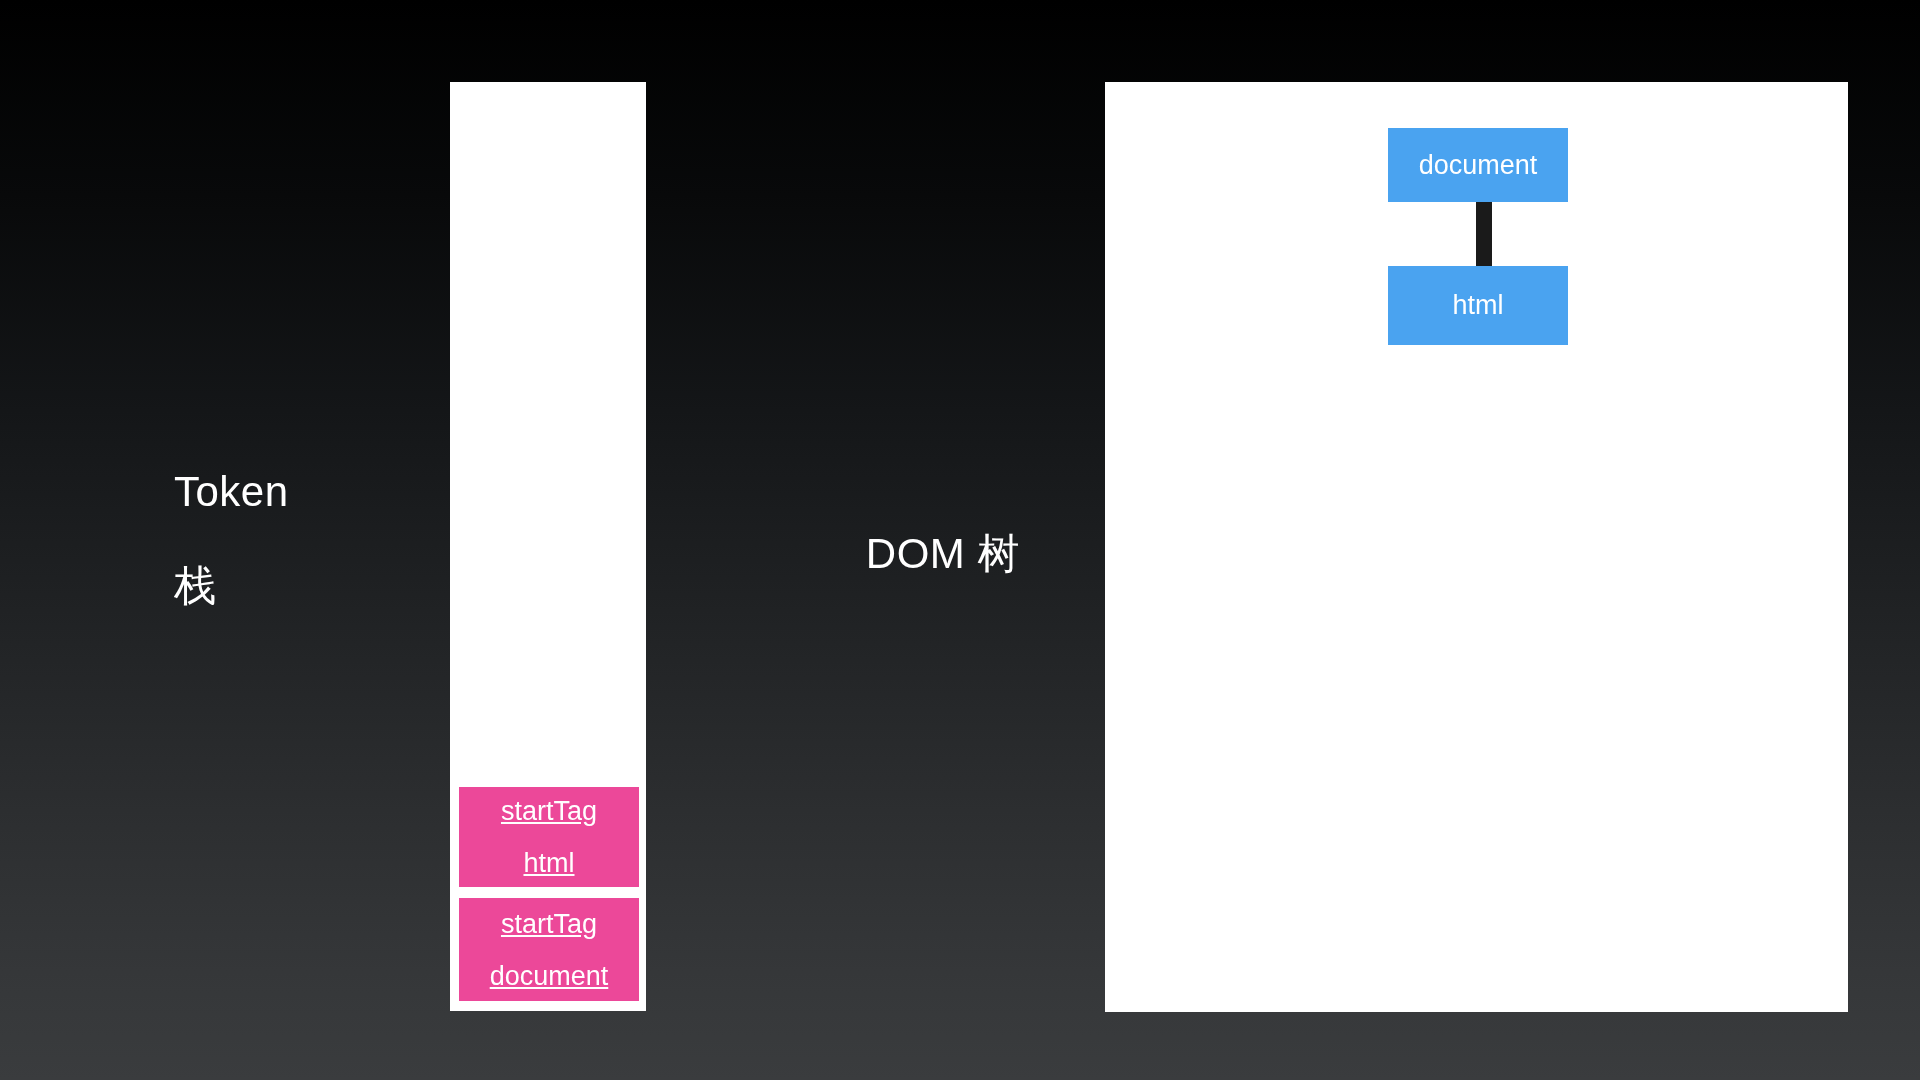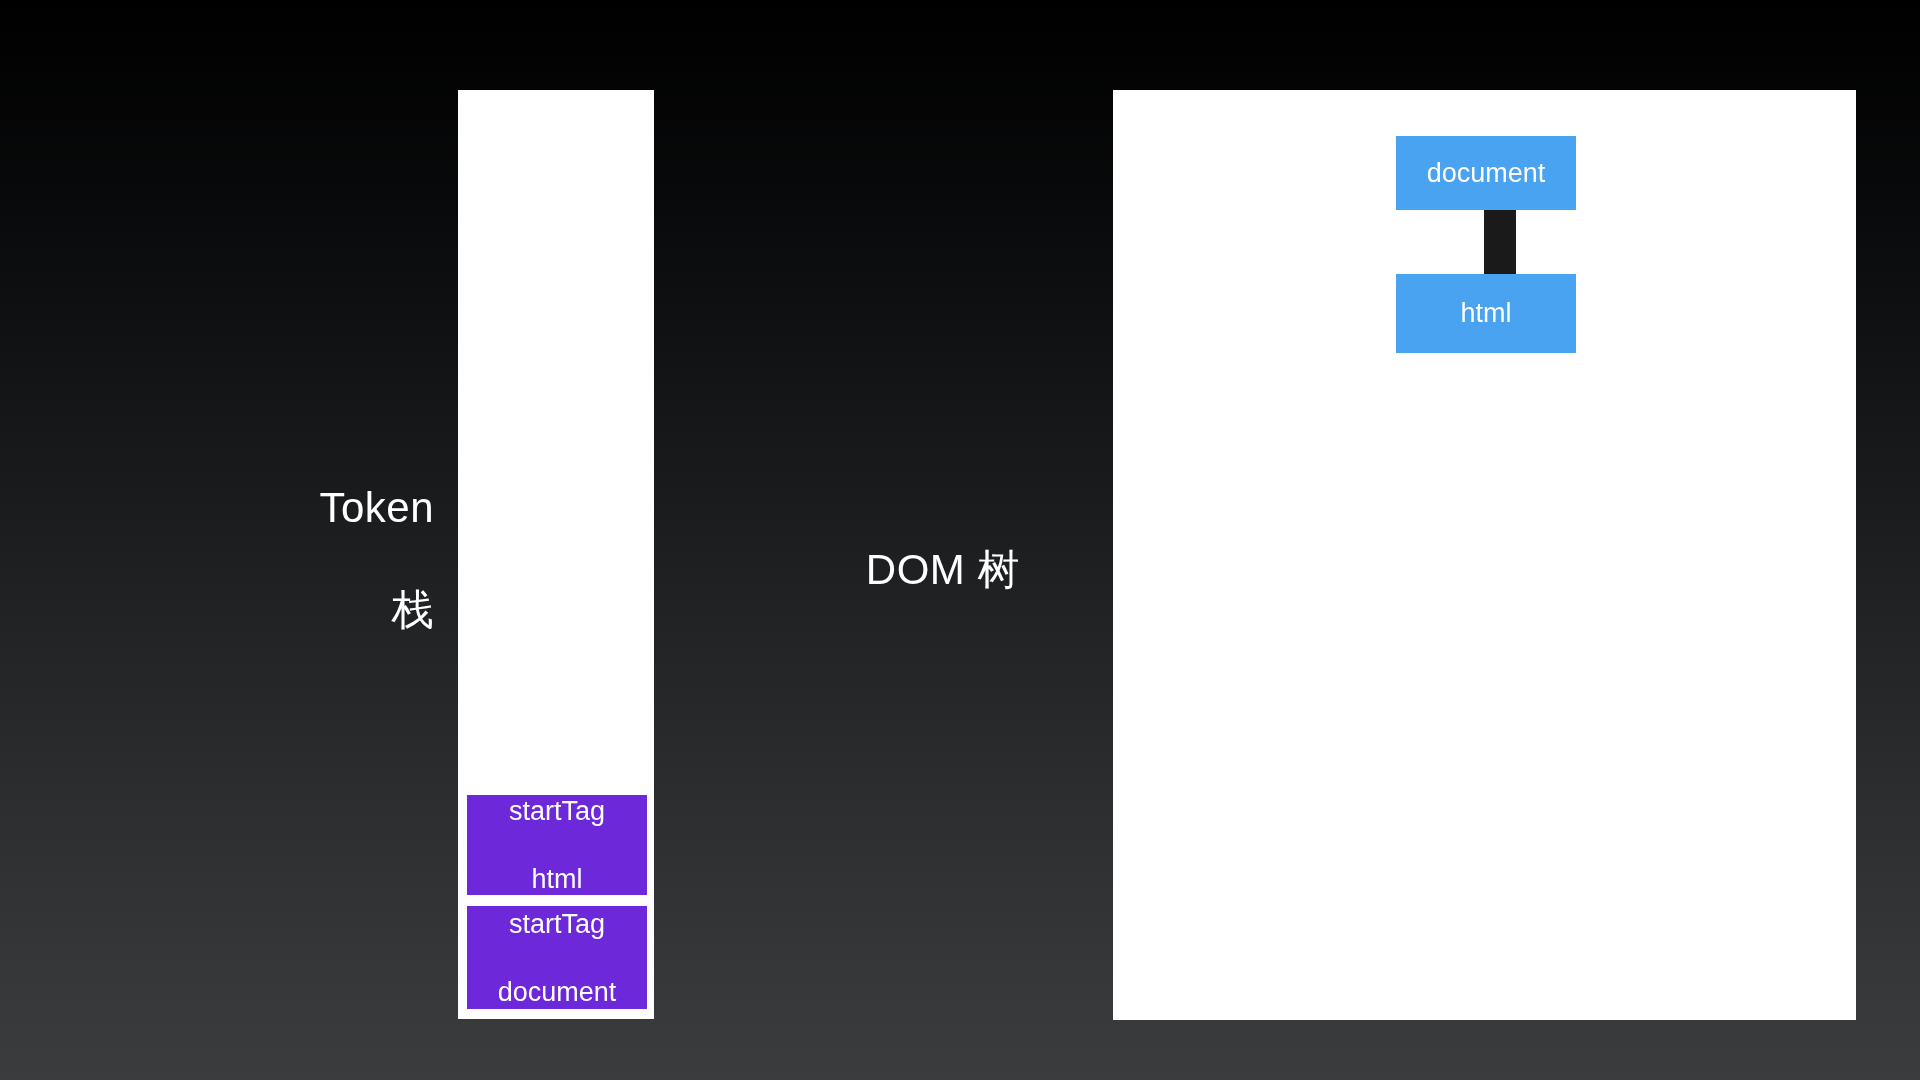--- a/index.html
+++ b/index.html
@@ -1,15 +1,15 @@
 <!DOCTYPE html>
 <html><head>
 <meta charset="utf-8">
 <style>
-  * { margin:0; padding:16px; box-sizing:border-box; }
+  * { margin:0; padding:8px; box-sizing:border-box; }
   html, body {
     width:1920px; height:1080px;
     overflow:hidden;
     font-family:"Liberation Sans", sans-serif;
   }
   body {
     background:linear-gradient(to bottom,
       #000000 0%,
       #08090a 18%,
       #141618 38%,
@@ -18,21 +18,21 @@
       #353739 90%,
       #3a3c3e 100%);
     position:relative;
   }
 
   
   #token-label {
     position:absolute;
     left:150px; top:455px;
     width:300px;
-    text-align:right;
+    text-align:left;
     color:#ffffff;
     font-size:42px;
     font-weight:400;
     letter-spacing:0.5px;
     line-height:1.0;
   }
   #token-label .line2 {
     display:block;
     margin-top:44px;
   }
@@ -40,29 +40,30 @@
   #stack-panel {
     position:absolute;
     left:442px; top:74px;
     width:196px; height:929px;
     background:#ffffff;
   }
   .stack-item {
     position:absolute;
     left:9px;
     width:180px;
-    background:#6d28d9;
+    background:#ec4899;
     color:#ffffff;
     font-size:27px;
     line-height:36px;
     text-align:center;
     display:flex;
     flex-direction:column;
     justify-content:center;
     align-items:center;
+    text-decoration:underline;
   }
   #stack-item-0 { top:705px; height:100px; }
   #stack-item-1 { top:816px; height:103px; }
 
   
   #dom-label {
     position:absolute;
     left:680px; top:510px;
     width:340px;
     text-align:right;

